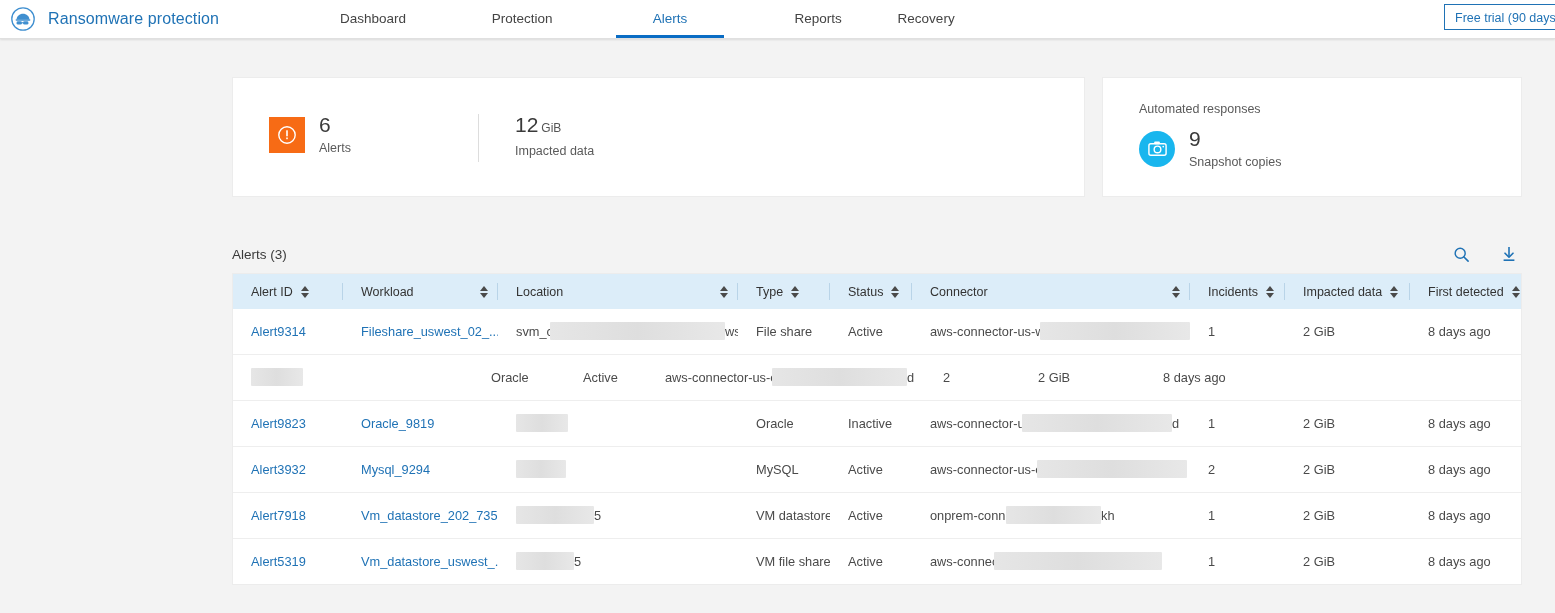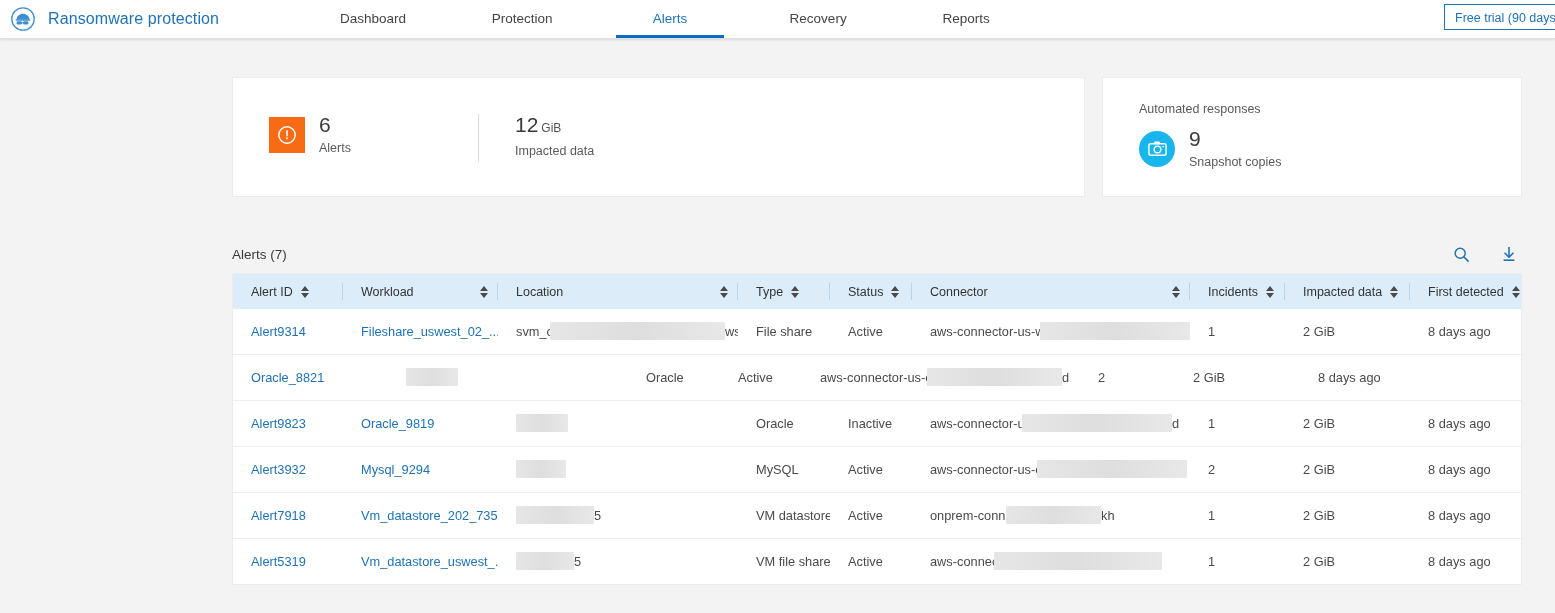--- a/index.html
+++ b/index.html
@@ -282,22 +282,22 @@
       <rect x="13.1" y="15.2" width="5.3" height="3.4" rx="1.4" fill="#3f8fd0"></rect>
       <rect x="11.6" y="16.2" width="1.8" height="1.1" fill="#3f8fd0"></rect>
     </svg>
     <div class="brand-title">Ransomware protection</div>
   </div>
 
   <div class="nav">
     <div class="nav-item spaced">Dashboard</div>
     <div class="nav-item spaced">Protection</div>
     <div class="nav-item active spaced">Alerts</div>
+    <div class="nav-item">Reports</div>
     <div class="nav-item spaced">Recovery</div>
-    <div class="nav-item">Reports</div>
   </div>
 
   <div class="trial-btn">Free trial (90 days l</div>
 </div>
 
 <div class="content">
 
   <div class="cards-row">
 
     <div class="card alerts-card">
@@ -341,21 +341,21 @@
         <div class="metric-text">
           <div class="metric-value">9</div>
           <div class="metric-label">Snapshot copies</div>
         </div>
       </div>
     </div>
   </div>
 
   <div class="table-section">
     <div class="table-toolbar">
-      <div class="table-title">Alerts (7)</div>
+      <div class="table-title">Alerts (3)</div>
       <div class="toolbar-icons">
         <div class="icon-btn">
           <svg width="17" height="17" viewBox="0 0 18 18">
             <circle cx="7.6" cy="7.6" r="5.3" fill="none" stroke="#1f72b5" stroke-width="1.5"></circle>
             <line x1="11.6" y1="11.6" x2="16" y2="16" stroke="#1f72b5" stroke-width="1.7" stroke-linecap="round"></line>
           </svg>
         </div>
         <div class="icon-btn">
           <svg width="18" height="18" viewBox="0 0 18 18">
             <line x1="9" y1="2" x2="9" y2="11.6" stroke="#1f72b5" stroke-width="1.6"></line>
@@ -448,21 +448,20 @@
             <div class="cell link" style="width: 155px; text-align: right;">Fileshare_uswest_02_...</div>
             <div class="cell" style="width: 240px;"><span>svm_cv</span><span class="redact soft" style="left: 52px; width: 175px;"></span><span style="position: absolute; left: 227px; top: 0px;">ws</span></div>
             <div class="cell" style="width: 92px;">File share</div>
             <div class="cell" style="width: 82px;">Active</div>
             <div class="cell" style="width: 278px;"><span>aws-connector-us-we</span><span class="redact soft" style="left: 128px; width: 150px;"></span></div>
             <div class="cell" style="width: 95px;">1</div>
             <div class="cell" style="width: 125px;">2 GiB</div>
             <div class="cell grow" style="width: 110px;">8 days ago</div>
           </div>
           <div class="grid-row">
-            <div class="cell link" style="width: 155px;">Oracle_8821</div>
             <div class="cell" style="width: 240px;"><span></span><span class="redact soft" style="left: 18px; width: 52px;"></span></div>
             <div class="cell" style="width: 92px;">Oracle</div>
             <div class="cell" style="width: 82px;">Active</div>
             <div class="cell" style="width: 278px;"><span>aws-connector-us-ea</span><span class="redact soft" style="left: 125px; width: 135px;"></span><span style="position: absolute; left: 260px; top: 0px;">d</span></div>
             <div class="cell" style="width: 95px;">2</div>
             <div class="cell" style="width: 125px;">2 GiB</div>
             <div class="cell grow" style="width: 110px;">8 days ago</div>
           </div>
           <div class="grid-row">
             <div class="cell link" style="width: 110px;">Alert9823</div>

